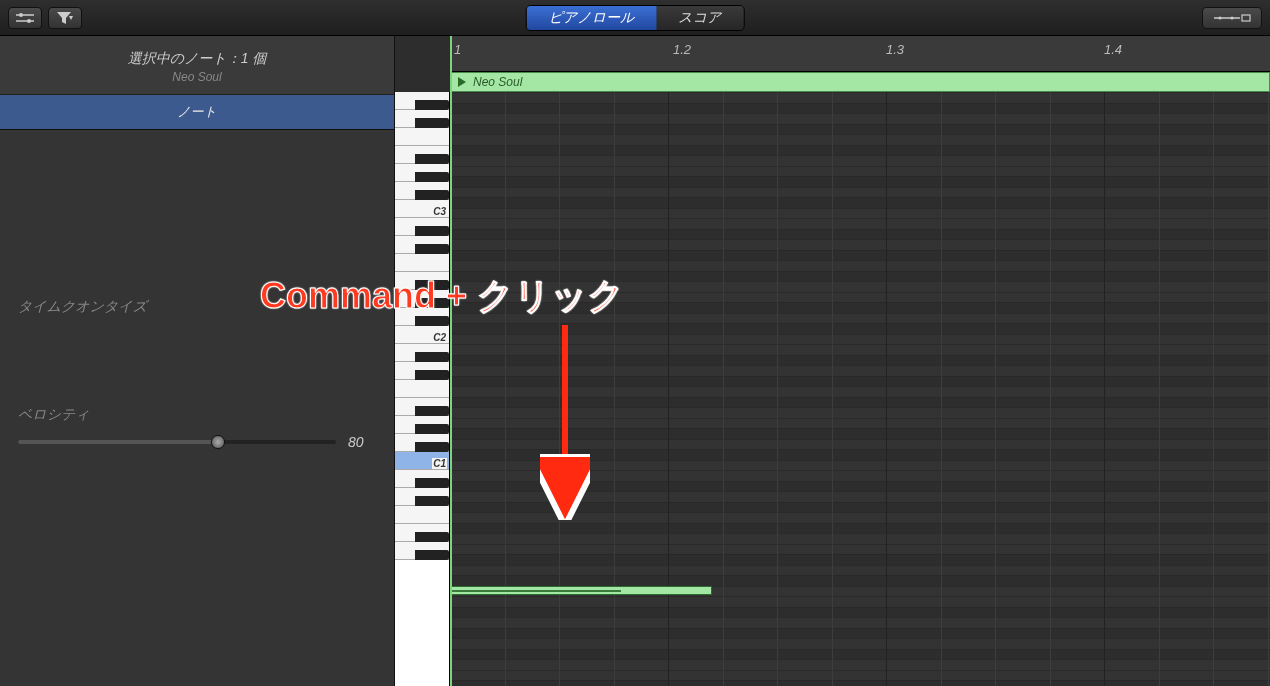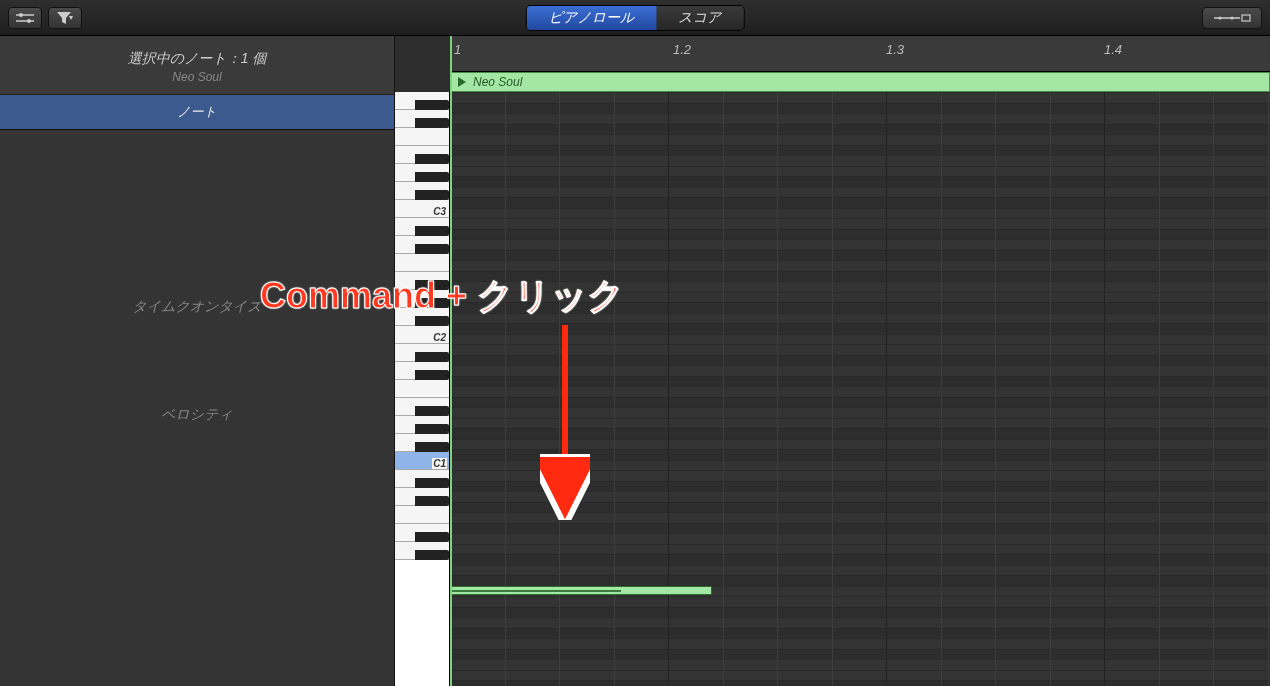--- a/index.html
+++ b/index.html
@@ -97,21 +97,20 @@
     cursor: pointer;
     background: #383838;
   }
   .inspector .tabs2 .t.active {
     background: #3d5a8f;
     color: #e8e8e8;
   }
   .inspector .body {
     flex: 1;
     padding: 18px;
-    text-align: center;
   }
   .section-label {
     color: #888;
     font-size: 14px;
     margin-top: 150px;
     margin-bottom: 8px;
   }
   .dropdown-row {
     display: flex;
     gap: 4px;
@@ -352,20 +351,27 @@
       <div class="sub">Neo Soul</div>
     </div>
     <div class="tabs2">
       <div class="t active">ノート</div>
     </div>
     <div class="body">
       <div class="section-label">タイムクオンタイズ</div>
 
       <div class="velocity-block">
         <div class="section-label" style="margin-top:0">ベロシティ</div>
+        <div class="slider-row">
+          <div class="slider-track">
+            <div class="slider-fill"></div>
+            <div class="slider-thumb"></div>
+          </div>
+          <div class="slider-value">80</div>
+        </div>
       </div>
     </div>
   </div>
 
   <div class="roll">
     <div class="ruler">
       <div class="mark" style="left:4px">1</div>
       <div class="mark" style="left:223px">1.2</div>
       <div class="mark" style="left:436px">1.3</div>
       <div class="mark" style="left:654px">1.4</div>

